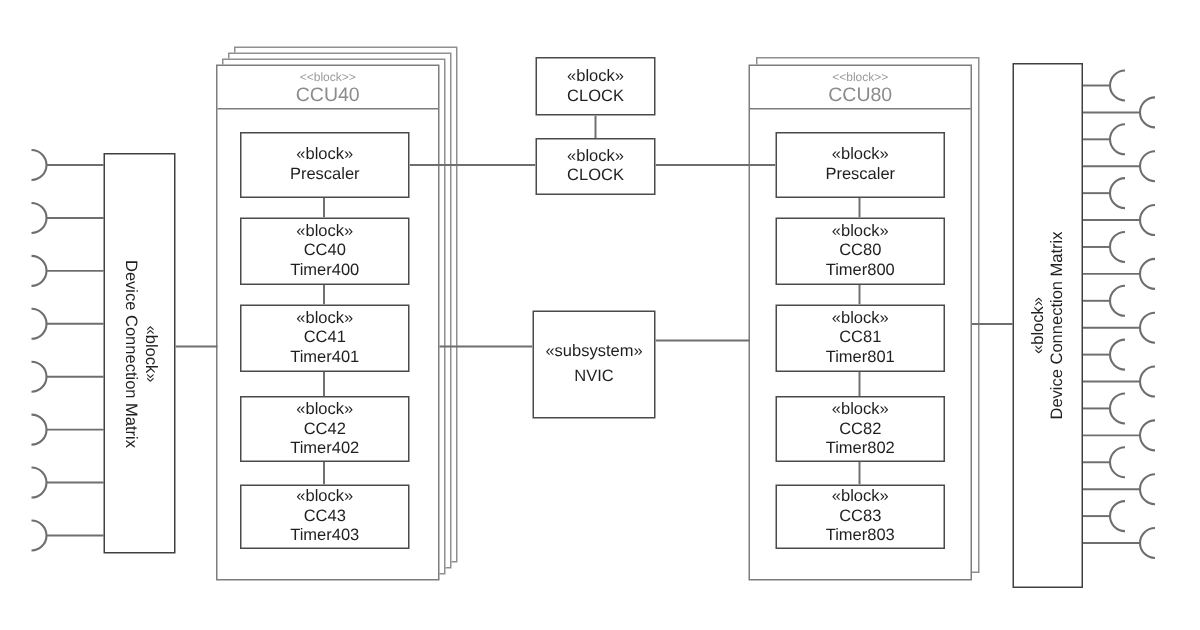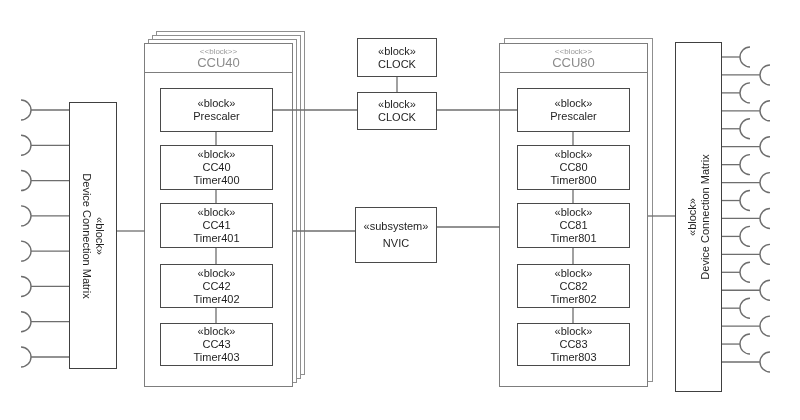--- a/index.html
+++ b/index.html
@@ -143,21 +143,21 @@
   </div>
 
   <div class="blockbox" style="left:357px;top:38px;width:80px;height:39px;">
     <div>«block»</div>
     <div>CLOCK</div>
   </div>
   <div class="blockbox" style="left:357px;top:92px;width:80px;height:38px;">
     <div>«block»</div>
     <div>CLOCK</div>
   </div>
-  <div class="blockbox" style="left:355px;top:207px;width:82px;height:56px;">
+  <div class="blockbox" style="left:355px;top:207px;width:82px;height:72px;">
     <div class="nvic-gap">«subsystem»</div>
     <div>NVIC</div>
   </div>
 
   <div class="blockbox" style="left:160px;top:88px;width:113px;height:44px;">
     <div>«block»</div>
     <div>Prescaler</div>
 
   </div>
   <div class="blockbox" style="left:160px;top:145px;width:113px;height:45px;">

